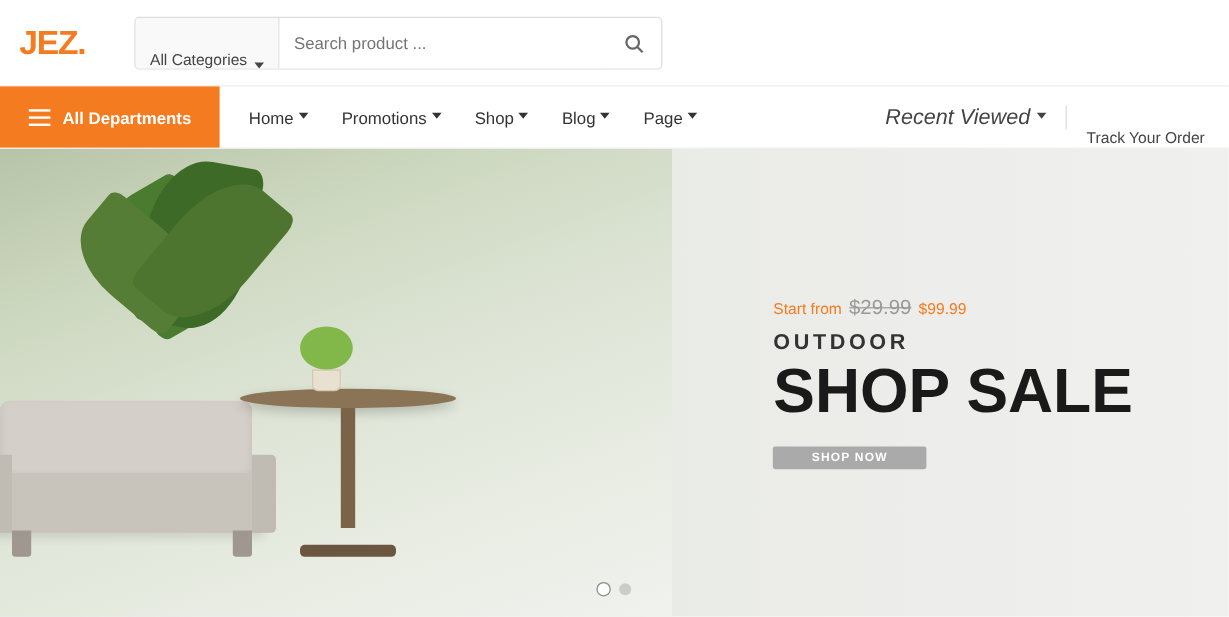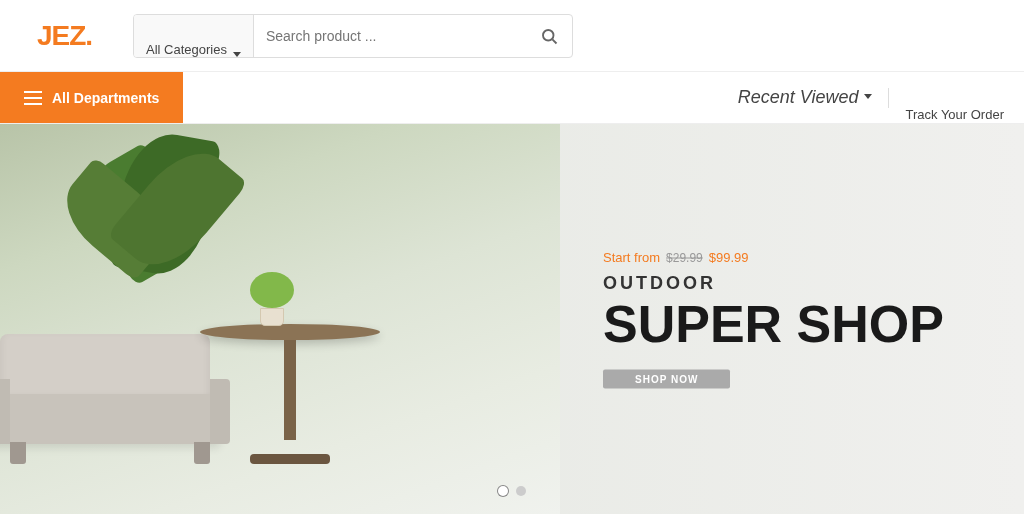--- a/index.html
+++ b/index.html
@@ -2,21 +2,21 @@
 <html><head>
   <meta charset="utf-8">
   <style>
     * { margin: 0; padding: 0; box-sizing: border-box; }
     body { font-family: 'Segoe UI', Arial, sans-serif; background: #fff; width: 1024px; overflow-x: hidden; }
 
     
     .header {
       display: flex;
       align-items: center;
-      padding: 12px 37px;
+      padding: 12px 16px;
       border-bottom: 1px solid #eee;
       gap: 16px;
       height: 72px;
     }
 
     .logo {
       font-size: 28px;
       font-weight: 800;
       color: #1a1a1a;
       letter-spacing: -1px;
@@ -408,21 +408,21 @@
       color: #f47b20;
       margin-bottom: 8px;
       display: flex;
       align-items: center;
       gap: 6px;
     }
 
     .original-price {
       text-decoration: line-through;
       color: #999;
-      font-size: 12px;
+      font-size: 17px;
     }
 
     .hero-subtitle {
       font-size: 18px;
       font-weight: 600;
       color: #333;
       letter-spacing: 3px;
       text-transform: uppercase;
       margin-bottom: 4px;
     }
@@ -555,20 +555,42 @@
 <nav class="navbar">
   <div class="all-departments">
     <div class="hamburger">
       <span></span>
         <span></span>
         <span></span>
     </div>
     <span>All Departments</span>
   </div>
 
+  <div class="nav-links">
+    <div class="nav-item">
+      <span>Home</span>
+      <span class="chevron"></span>
+    </div>
+    <div class="nav-item">
+      <span>Promotions</span>
+      <span class="chevron"></span>
+    </div>
+    <div class="nav-item">
+      <span>Shop</span>
+      <span class="chevron"></span>
+    </div>
+    <div class="nav-item">
+      <span>Blog</span>
+      <span class="chevron"></span>
+    </div>
+    <div class="nav-item">
+      <span>Page</span>
+      <span class="chevron"></span>
+    </div>
+  </div>
 
   <div class="nav-right">
     <div class="recent-viewed">
       <span>Recent Viewed</span>
       <span class="chevron"></span>
     </div>
     <div class="nav-divider"></div>
     <div class="track-order">
       <span>Track Your Order</span>
     </div>
@@ -608,21 +630,21 @@
     </div>
   </div>
 
   <div class="hero-content">
     <div class="start-from">
       <span>Start from</span>
       <span class="original-price">$29.99</span>
       <span style="color:#f47b20; font-weight:400;">$99.99</span>
     </div>
     <div class="hero-subtitle">OUTDOOR</div>
-    <div class="hero-title">SUPER SHOP</div>
+    <div class="hero-title">SHOP SALE</div>
     <button class="shop-now-btn">SHOP NOW</button>
   </div>
 
   <div class="hero-dots">
     <div class="dot active"></div>
     <div class="dot"></div>
   </div>
 </section>
 
 </body></html>

